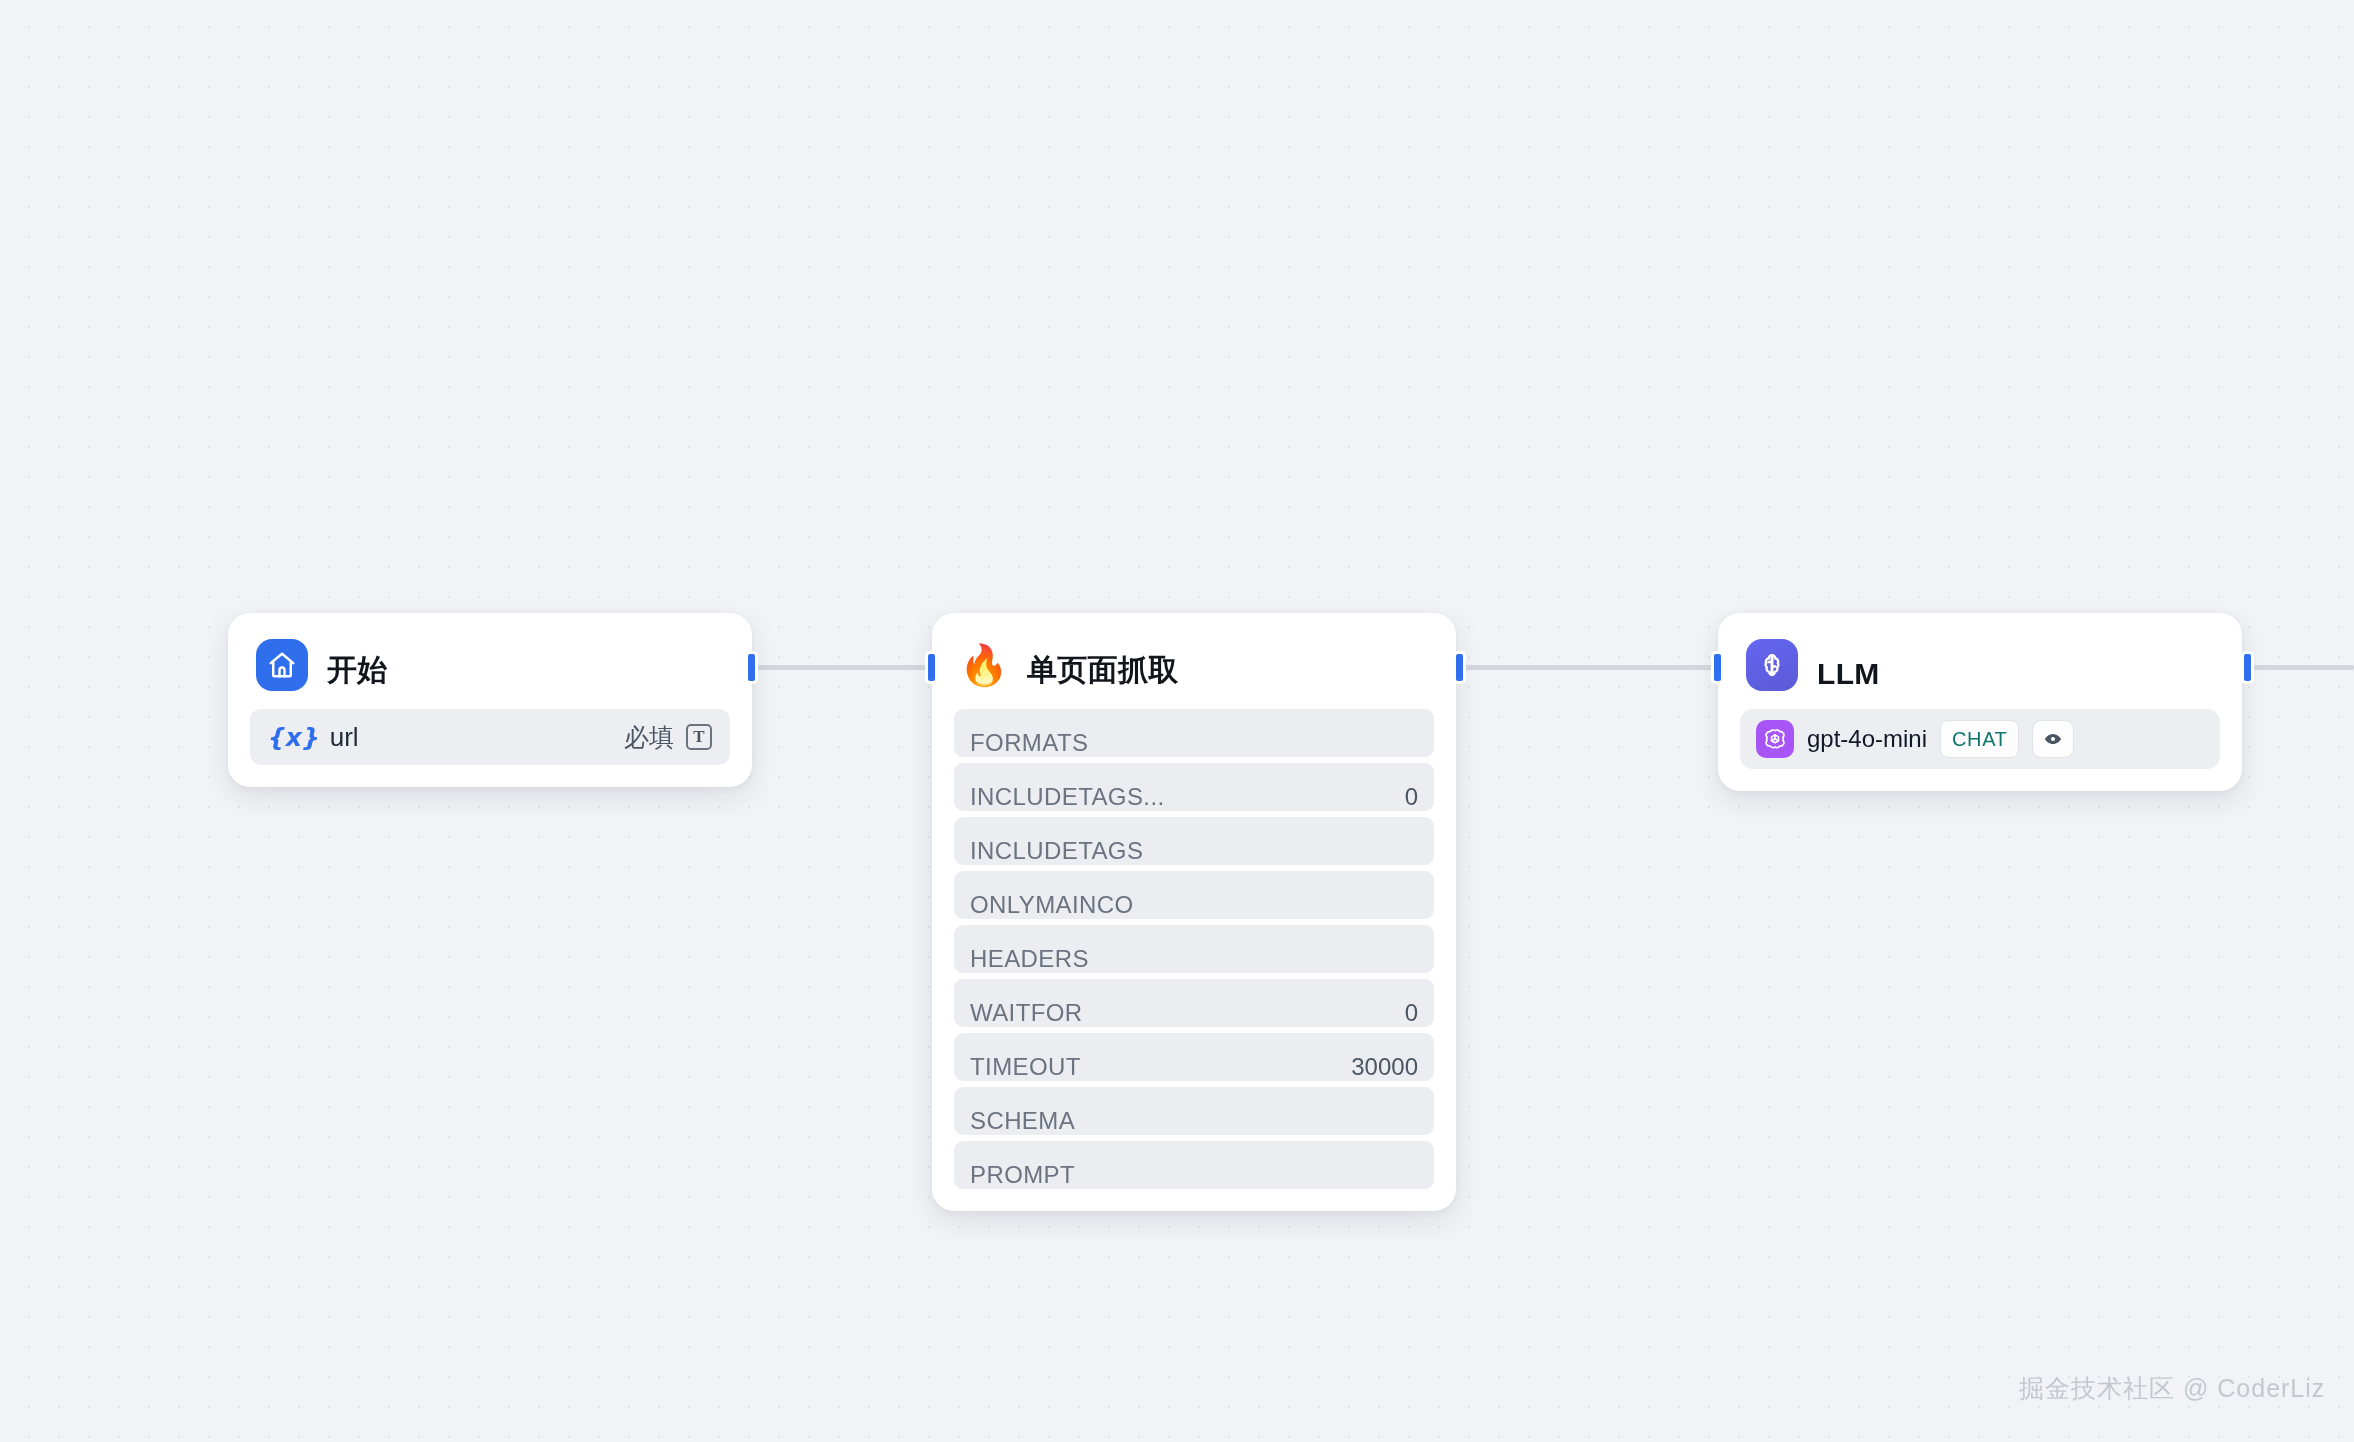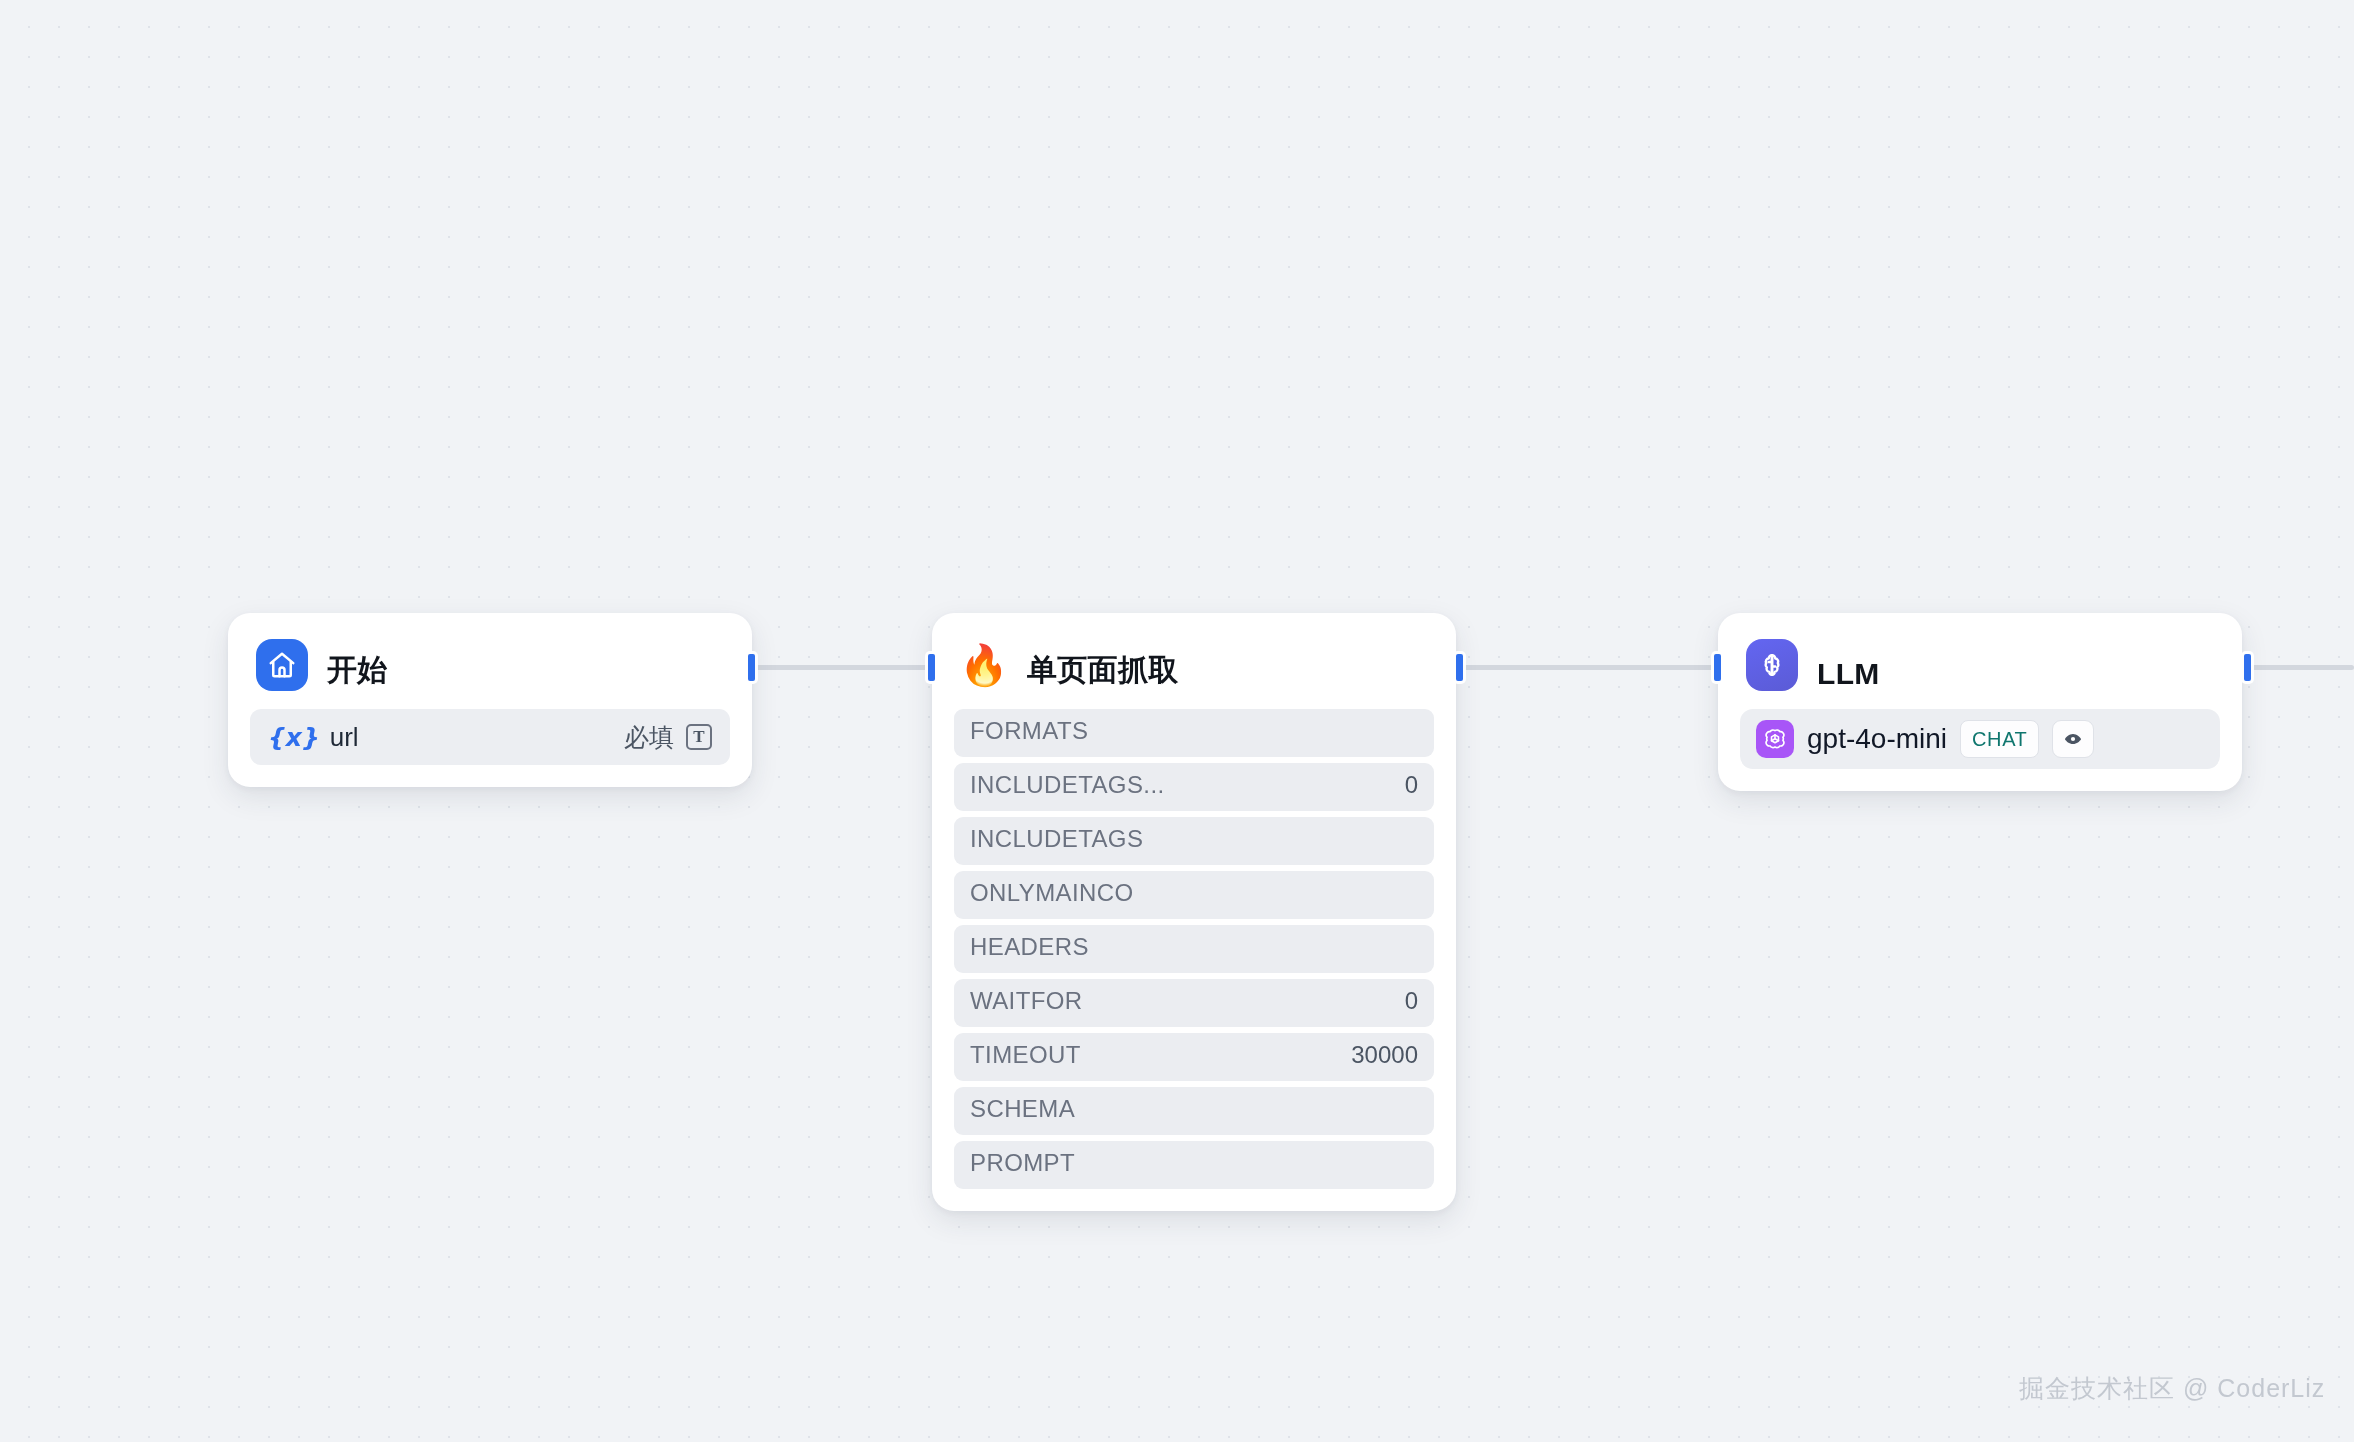--- a/index.html
+++ b/index.html
@@ -86,22 +86,22 @@
     flex-direction: column;
     gap: 6px;
   }
 
   
   .row {
     background: #ebedf1;
     border-radius: 9px;
     height: 48px;
     display: flex;
-    align-items: flex-start;
-    padding: 8px 16px;
+    align-items: flex-end;
+    padding: 0 16px;
     box-sizing: border-box;
   }
   .row-label {
     font-size: 24px;
     color: #6b7280;
     letter-spacing: .4px;
     white-space: nowrap;
     overflow: hidden;
   }
   .row-value {
@@ -169,21 +169,21 @@
     width: 38px;
     height: 38px;
     border-radius: 10px;
     background: #a855f7;
     display: flex;
     align-items: center;
     justify-content: center;
     flex: 0 0 auto;
   }
   .model-name {
-    font-size: 28px;
+    font-size: 24px;
     color: #111827;
     white-space: nowrap;
   }
   .badge-chat {
     border: 1.5px solid #dfe2e8;
     background: #fdfdfe;
     border-radius: 8px;
     height: 36px;
     padding: 0 11px;
     display: flex;

